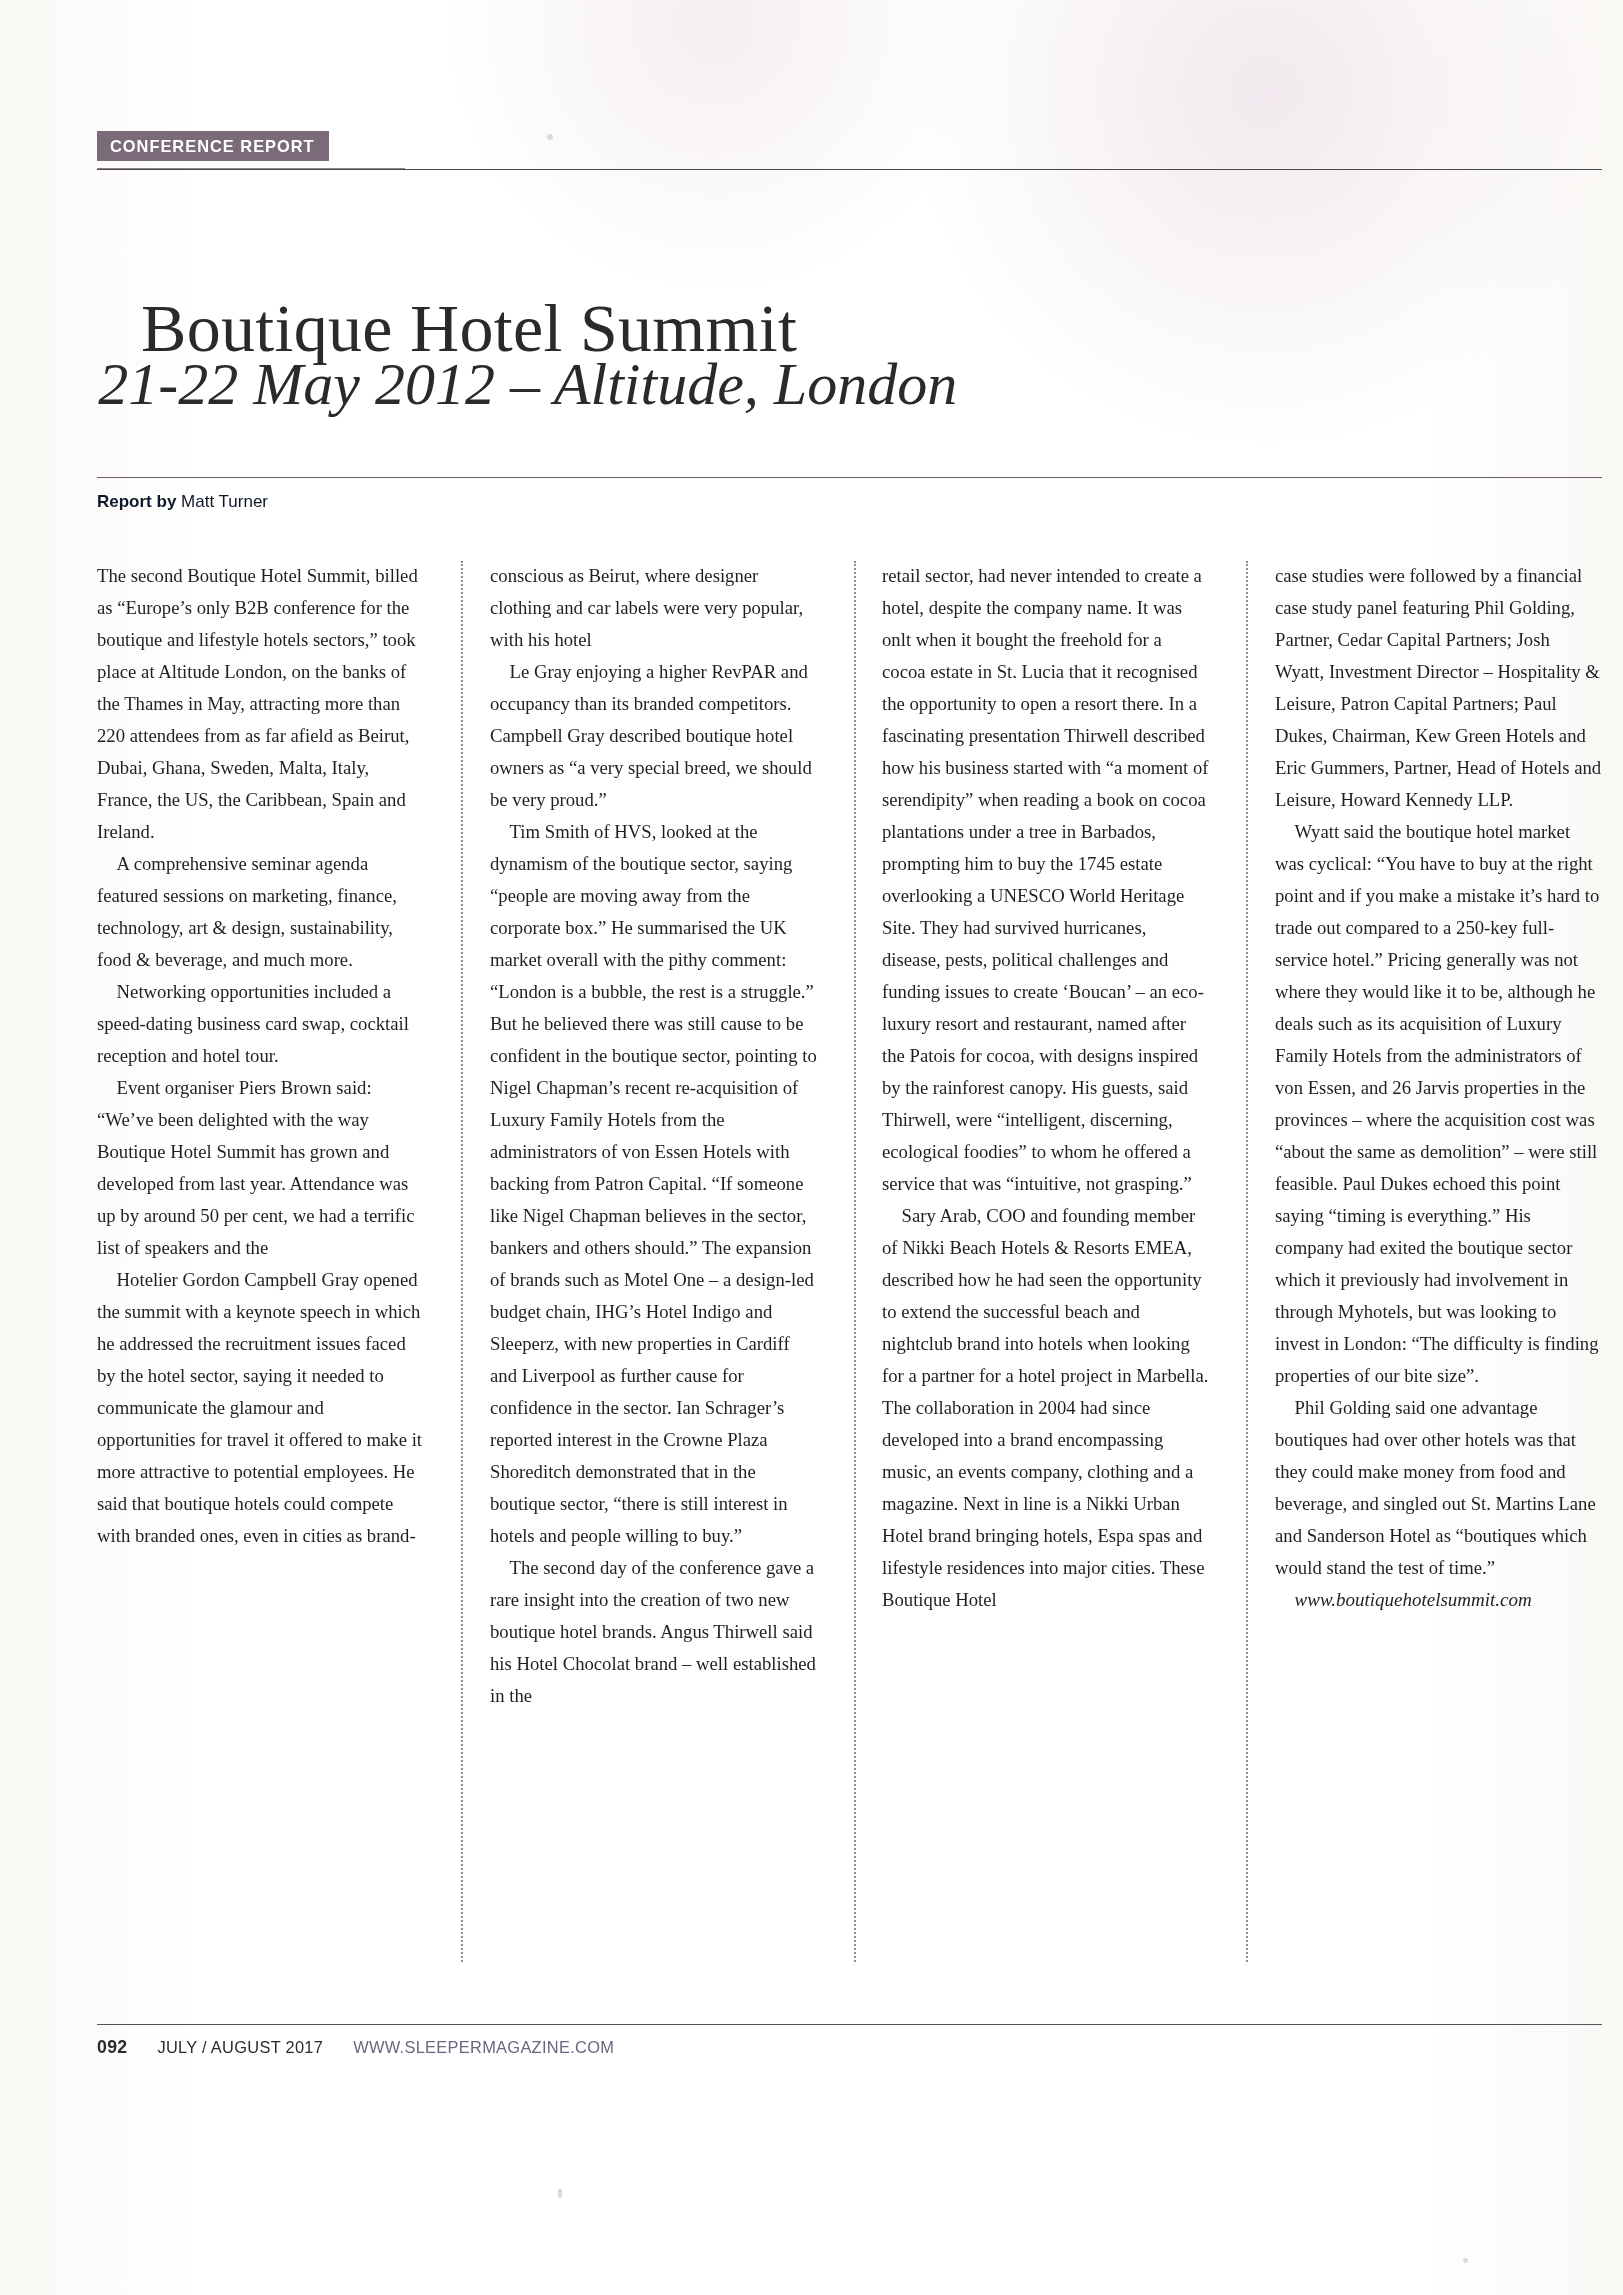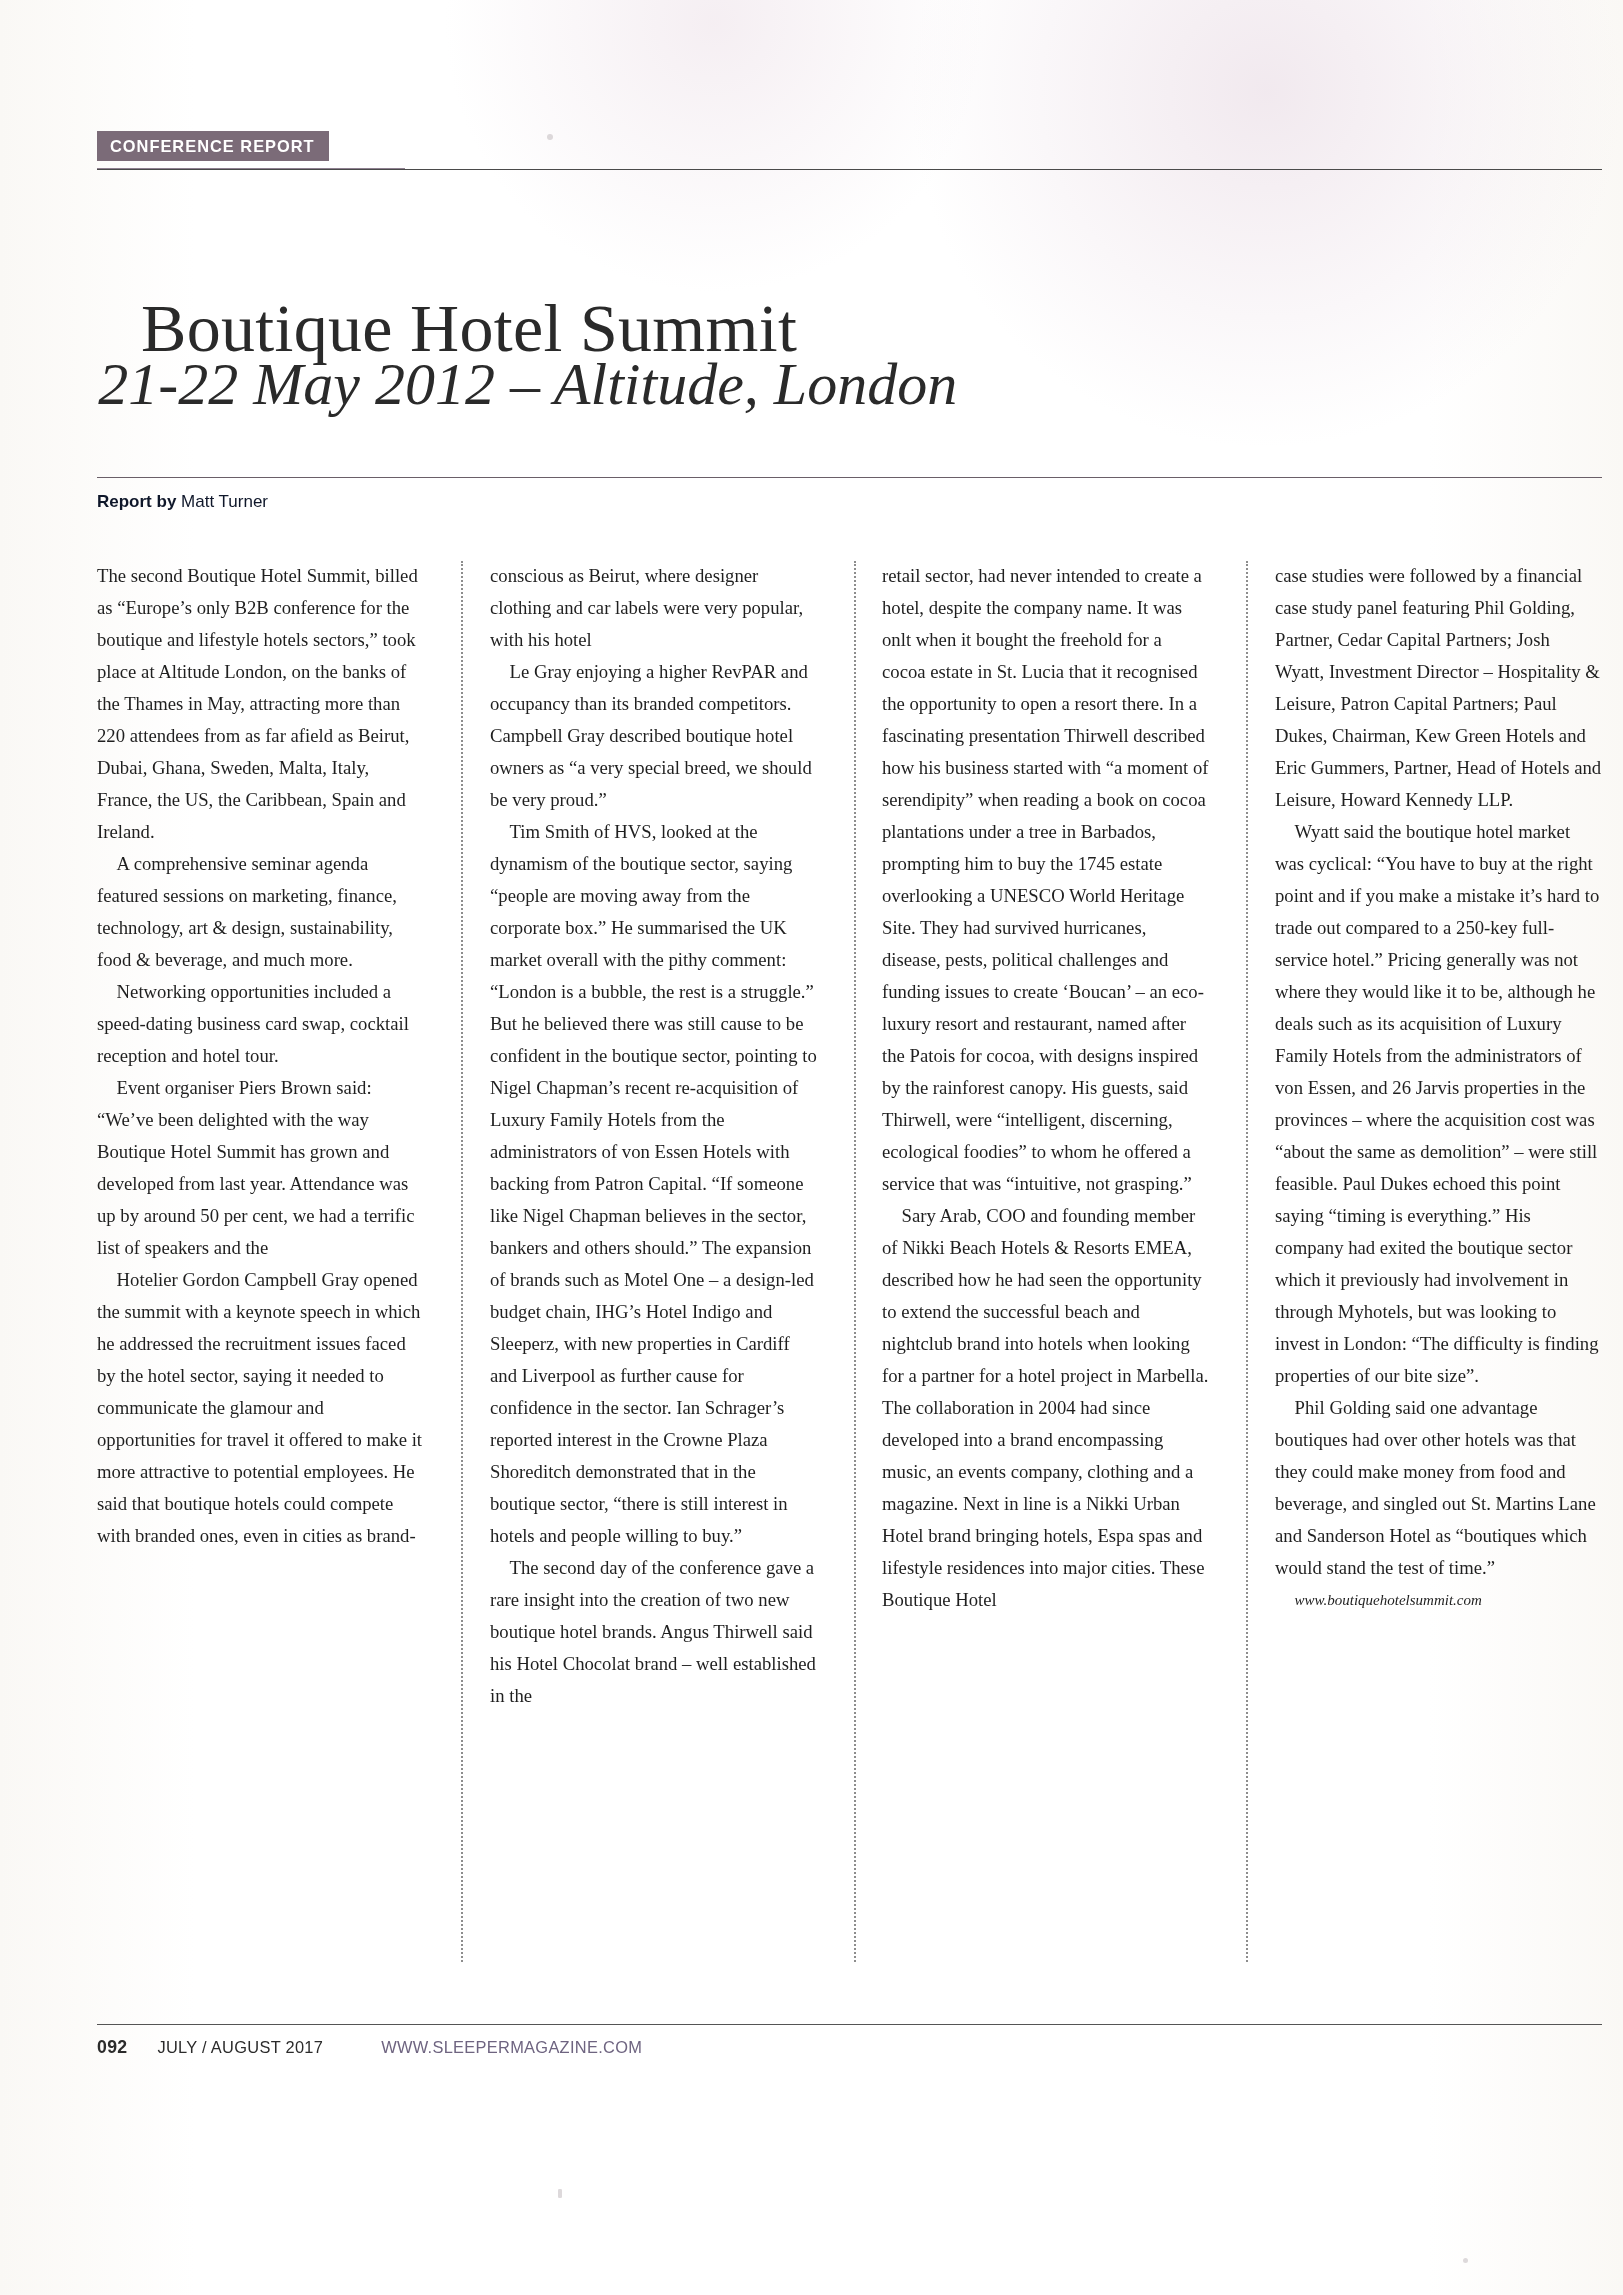--- a/index.html
+++ b/index.html
@@ -154,21 +154,21 @@
     height: 1401px;
     border-left: 2px dotted #8d8d8d;
   }
   .vrule-1 { left: 364px; }
   .vrule-2 { left: 757px; }
   .vrule-3 { left: 1149px; }
 
   .web-note {
     margin-top: 17px;
     font-style: italic;
-    font-size: 15px;
+    font-size: 19px;
   }
 
   
   .footer-rule {
     position: absolute;
     left: 0;
     right: 0;
     top: 2024px;
     border-top: 1.3px solid #555;
   }
@@ -179,21 +179,21 @@
     font-family: "Liberation Sans", sans-serif;
     font-size: 16.4px;
     letter-spacing: 0.3px;
     color: #2b2b2b;
     display: flex;
     align-items: baseline;
     gap: 30px;
   }
   .footer .pg { font-weight: bold; font-size: 17.7px; }
   .footer .issue { font-weight: normal; }
-  .footer .url { color: #6e6480; margin-left: 28px; }
+  .footer .url { color: #6e6480; }
 
   .speck {
     position: absolute;
     background: #cfc9cc;
     border-radius: 50%;
     opacity: 0.7;
   }
 </style>
 </head>
 <body>

